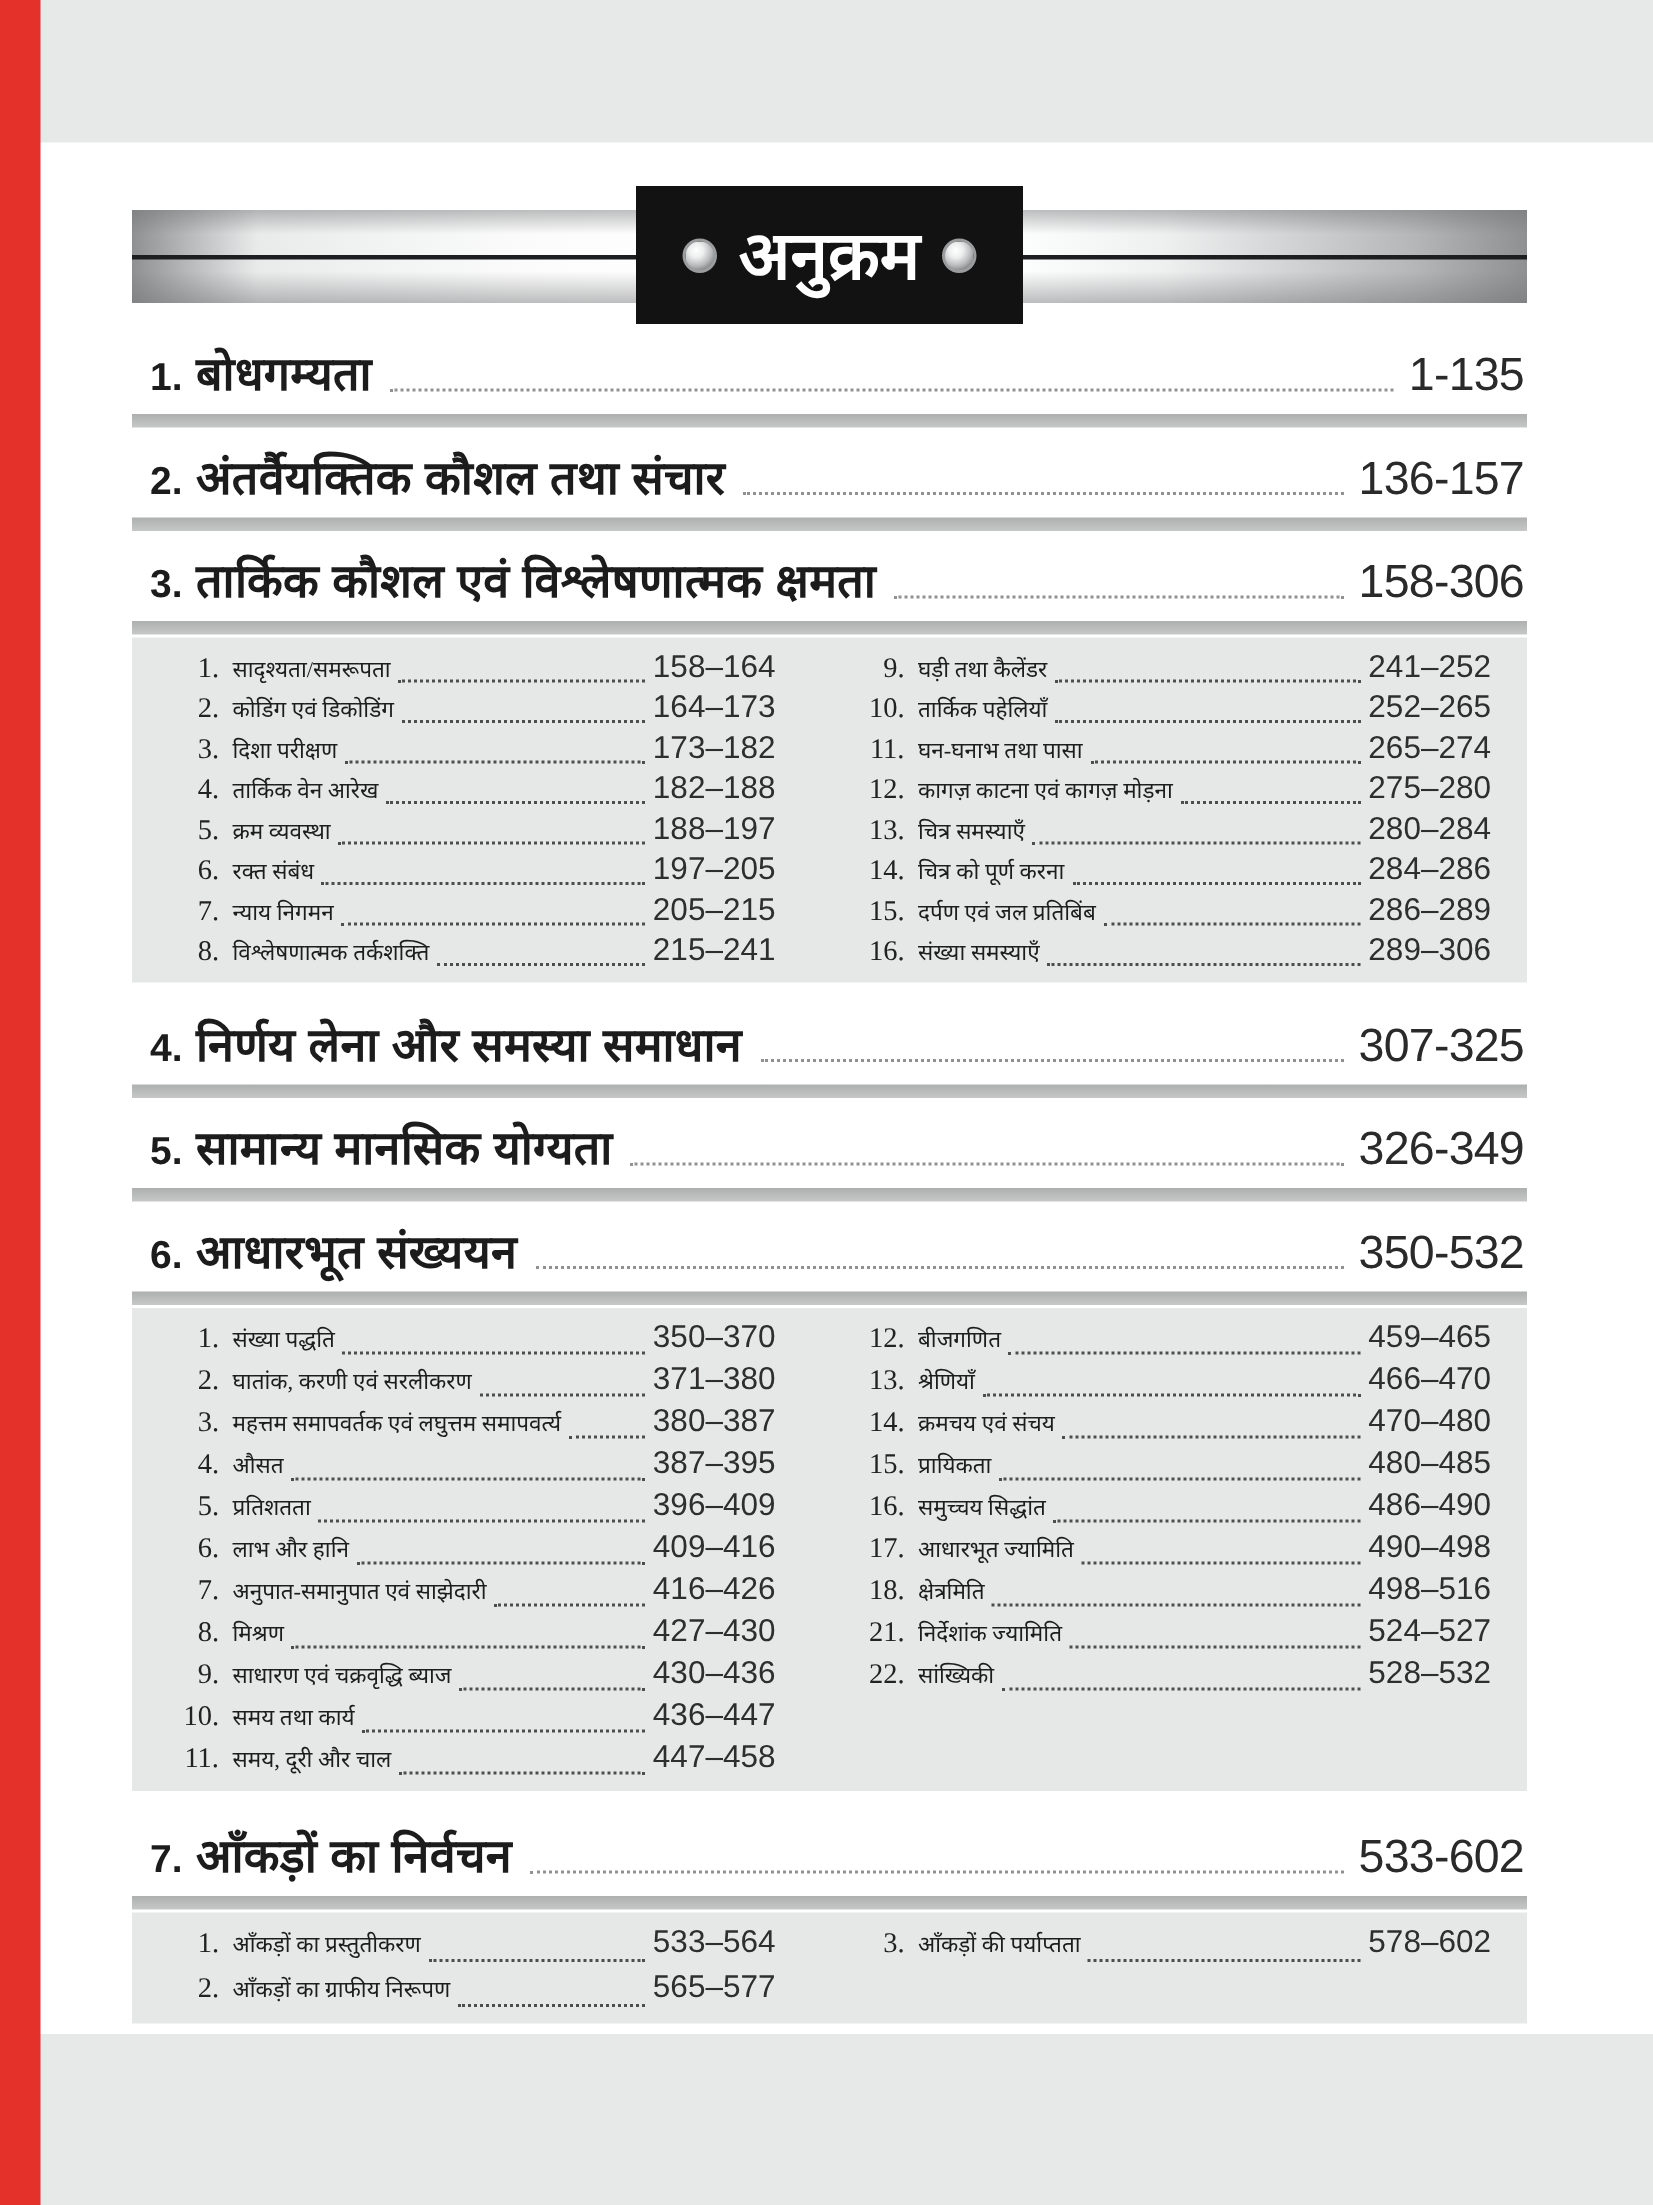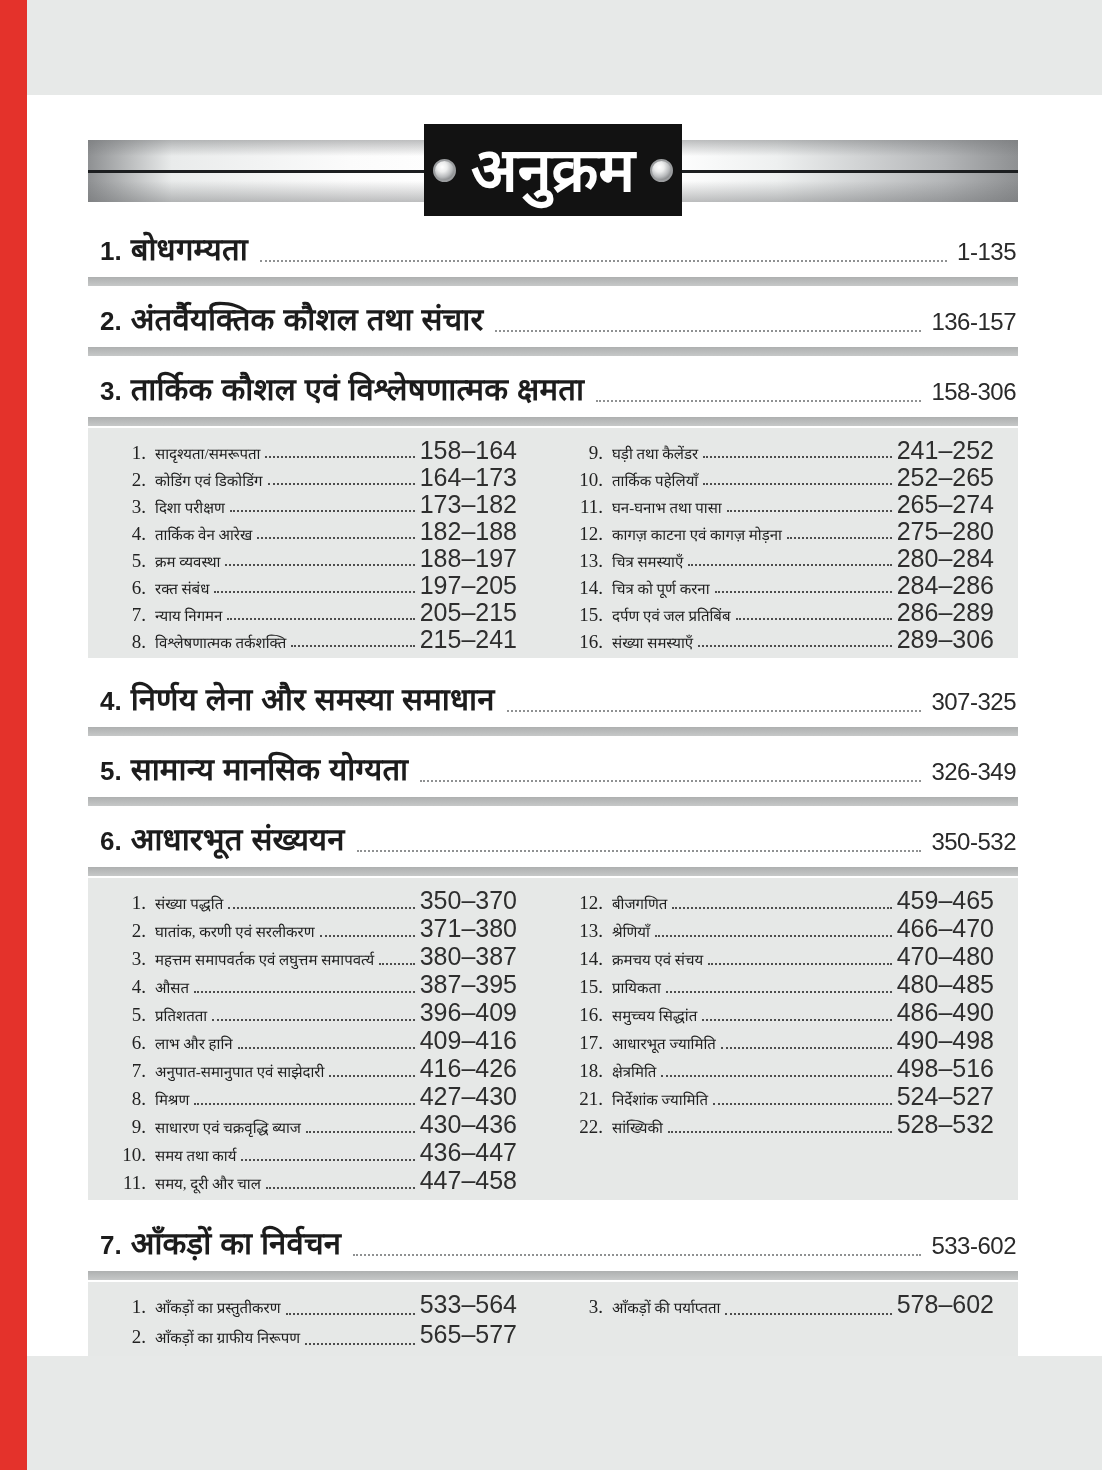--- a/index.html
+++ b/index.html
@@ -28,52 +28,52 @@
       linear-gradient(180deg, rgba(110,112,114,0.45) 0%, rgba(255,255,255,0) 26%, rgba(255,255,255,0) 66%, rgba(110,112,114,0.45) 100%),
       linear-gradient(90deg, #8e9092 0%, #e9ebeb 9%, #fbfbfb 28%, #ffffff 40%, #ffffff 62%, #eef0f0 74%, #b4b6b8 92%, #8e9092 100%);
   }
   .bar-line{position:absolute;left:0;right:0;top:50%;height:3px;margin-top:-1px;background:#1c1e20;}
   .title-box{
     position:absolute;left:50%;top:0;transform:translateX(-50%);
     width:258px;height:92px;background:#121212;
     display:flex;align-items:center;justify-content:center;gap:15px;
   }
   .banner-title{
-    color:#ffffff;font-size:61px;font-weight:bold;line-height:1;
+    color:#ffffff;font-size:45px;font-weight:bold;line-height:1;
     font-family:"Liberation Sans", sans-serif;
   }
   .rivet{
     width:23px;height:23px;border-radius:50%;flex:0 0 auto;
     background:radial-gradient(circle at 38% 32%, #ffffff 0%, #eceded 28%, #b7b9bb 58%, #7c7e80 82%, #606264 100%);
     border:2px solid #9a9c9e;
     box-sizing:border-box;
   }
 
   
   .chapter{display:flex;align-items:baseline;line-height:40px;white-space:nowrap;}
   .m14{margin-top:14px;} .m22{margin-top:22px;} .m24{margin-top:24px;}
   .cnum{font-weight:bold;font-size:26px;margin:0 9px 0 12px;}
   .ctitle{font-weight:bold;font-size:31px;letter-spacing:0.2px;}
   .leader{flex:1;min-width:10px;border-bottom:2px dotted #8f9192;align-self:flex-end;margin:0 10px 10px 12px;}
-  .cpages{font-size:24px;color:#2a2a2a;letter-spacing:-0.5px;margin-right:2px;}
+  .cpages{font-size:31px;color:#2a2a2a;letter-spacing:-0.5px;margin-right:2px;}
 
   .sep{height:9px;margin-top:5px;background:linear-gradient(180deg,#aeb0b0 0%,#c6c8c8 100%);}
 
   
   .panel{display:flex;background:#e6e8e7;margin-top:2px;padding:8px 24px 6px 24px;box-sizing:border-box;}
   .col{width:50%;display:flex;flex-direction:column;box-sizing:border-box;}
   .col.left{padding-right:36px;}
   .col.right{padding-left:16px;}
   .item{display:flex;align-items:baseline;white-space:nowrap;height:27px;}
   .p6 .item{height:28px;}
   .p7 .item{height:30px;}
   .inum{width:34px;flex:0 0 auto;text-align:right;margin-right:9px;font-size:19px;font-family:"Liberation Serif", serif;color:#222;}
   .ititle{font-size:15px;font-family:"Liberation Serif", serif;color:#1d1d1d;}
   .idots{flex:1;min-width:8px;border-bottom:2px dotted #4d4d4d;align-self:flex-end;margin:0 5px 5px 5px;}
-  .ipages{font-size:25px;color:#2e2e2e;flex:0 0 auto;}
+  .ipages{font-size:21px;color:#2e2e2e;flex:0 0 auto;}
 </style>
 </head>
 <body>
 
 <div class="page">
   <div class="band top"></div>
   <div class="band bottom"></div>
   <div class="red-strip"></div>
 
   <div class="content">

